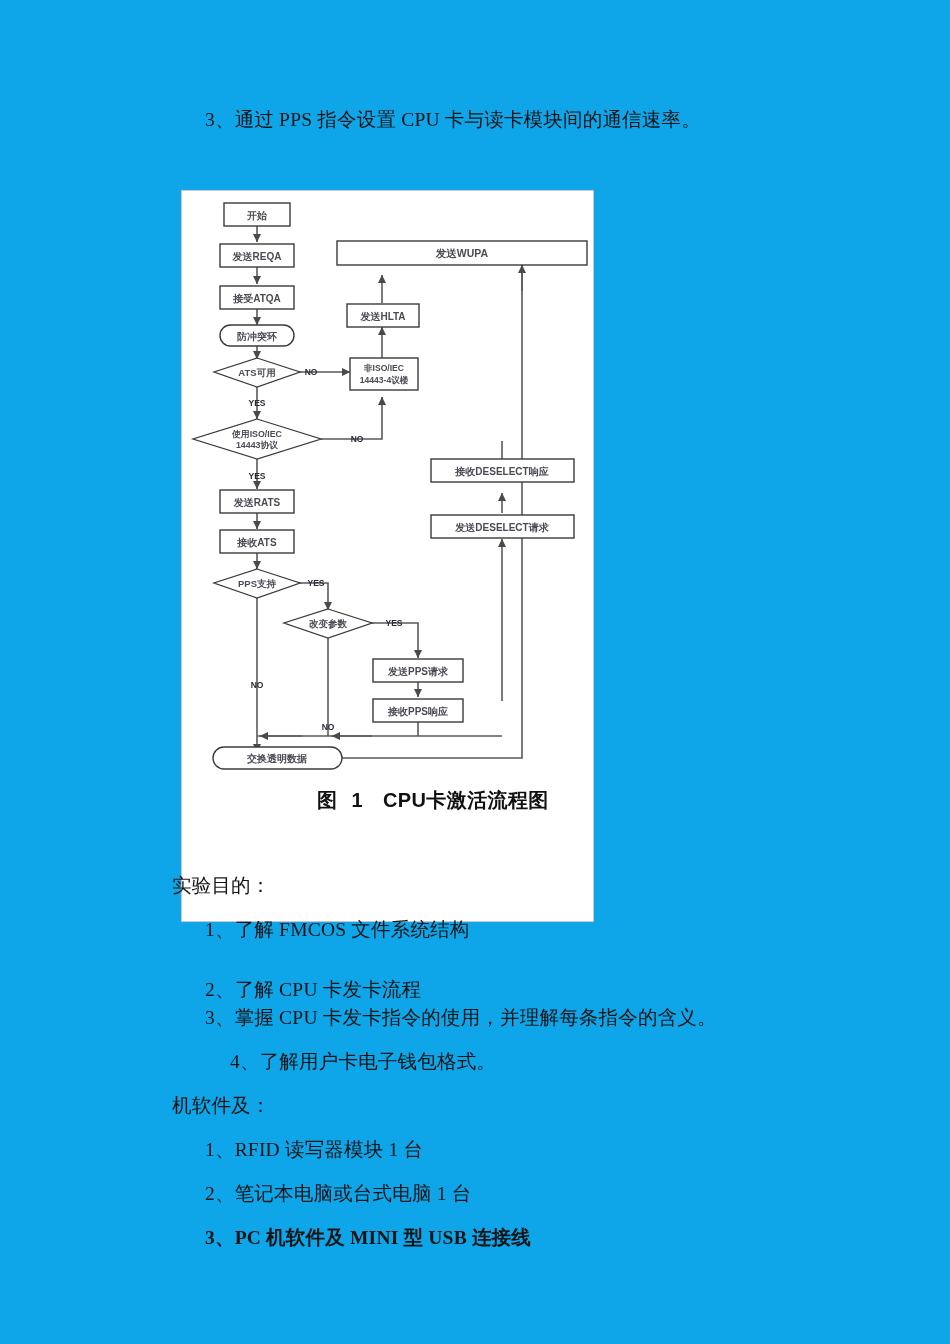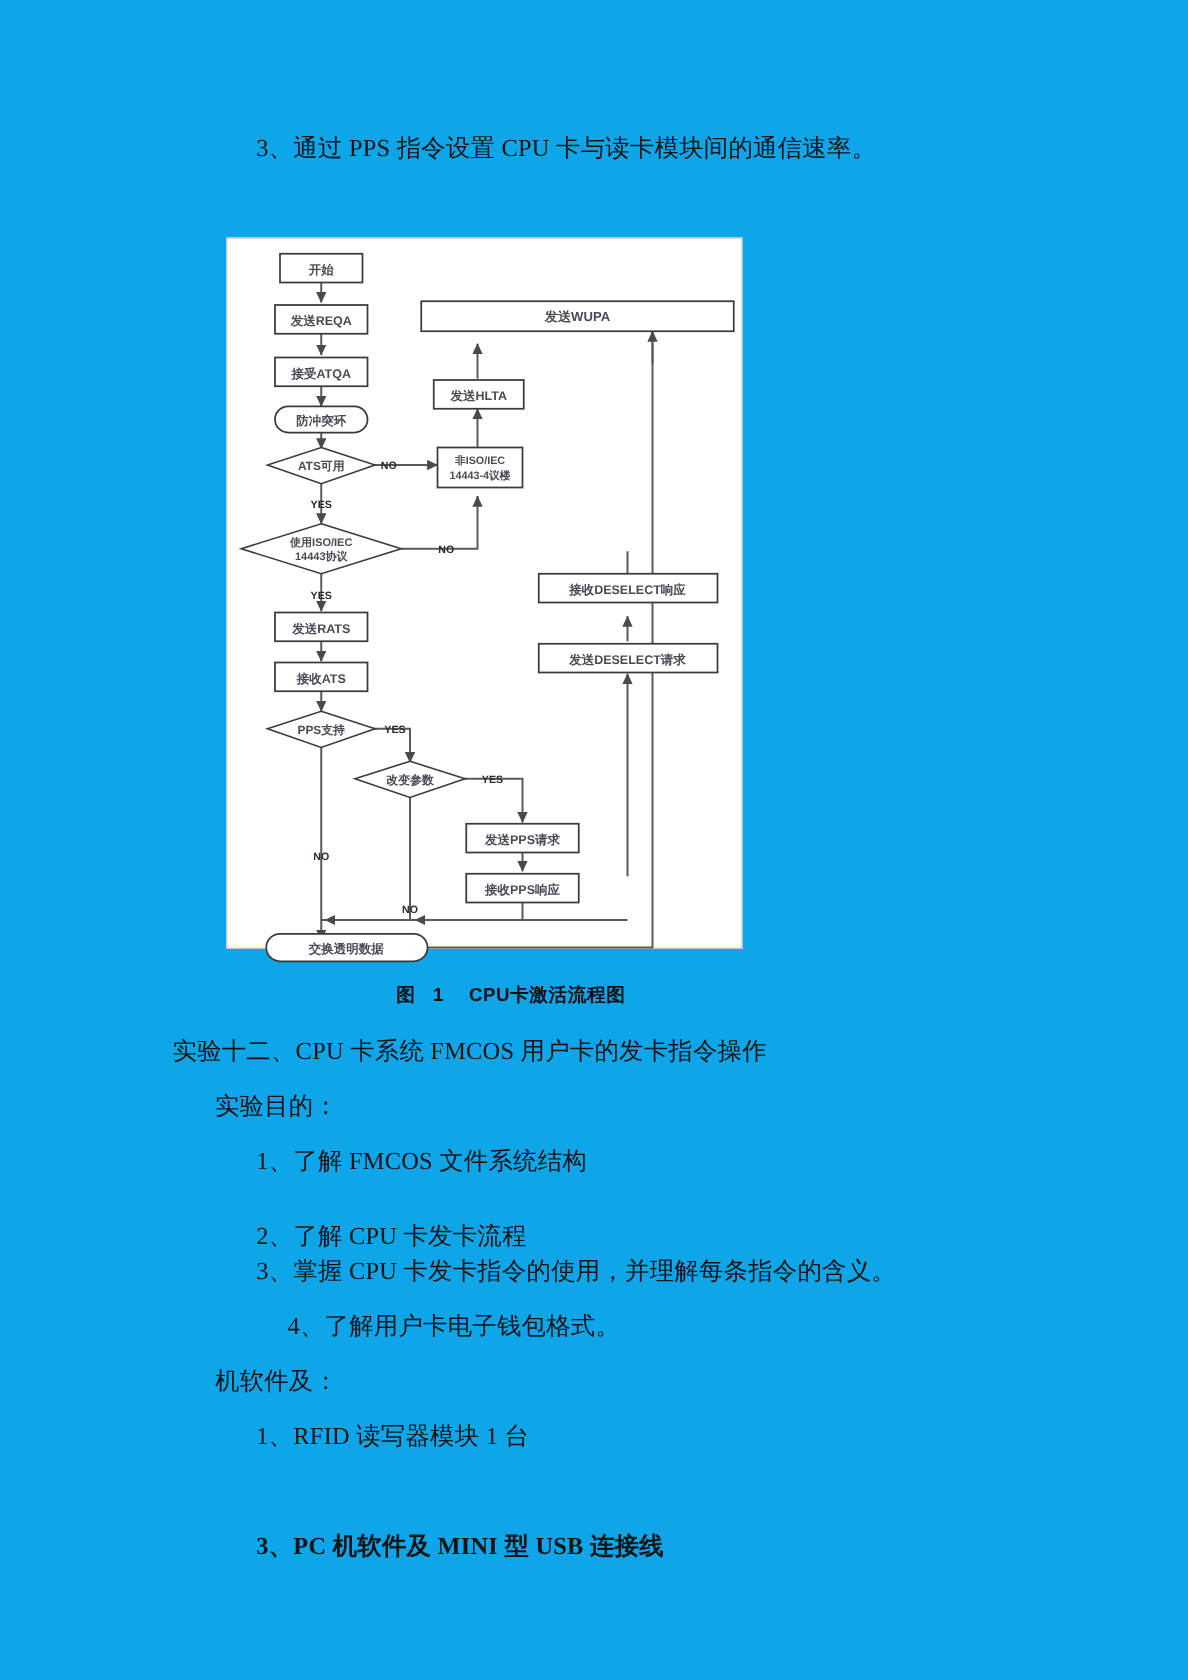--- a/index.html
+++ b/index.html
@@ -34,39 +34,39 @@
   .para.lvl1 { left: 138px; }
   .para.lvl2 { left: 172px; }
   .para.lvl3 { left: 205px; }
 
   
   .figure-frame {
     position: absolute;
     left: 181px;
     top: 190px;
     width: 413px;
-    height: 569px;
+    height: 732px;
     border: 1px solid #c9c9c9;
     background: #ffffff;
     box-sizing: border-box;
   }
 
   .flow {
     position: absolute;
     left: 0; top: 0;
     width: 413px;
     height: 585px;
   }
 
   .caption {
     position: absolute;
     left: 302px;
     top: 787px;
     font-family: "Liberation Sans", "DejaVu Sans", sans-serif;
-    font-size: 15px;
+    font-size: 20px;
     font-weight: bold;
     letter-spacing: 0.4px;
     color: #111111;
     white-space: nowrap;
     padding-left: 15px;
   }
   .caption .gap { display: inline-block; width: 14px; }
   .caption .gap2 { display: inline-block; width: 20px; }
 
   
@@ -257,32 +257,32 @@
       <text class="fc-label" x="75" y="497" text-anchor="middle">NO</text>
       <text class="fc-label" x="212" y="435" text-anchor="middle">YES</text>
       <text class="fc-label" x="146" y="539" text-anchor="middle">NO</text>
     </svg>
   </div>
 
   <div class="caption">
     <span>图</span><span class="gap"></span><span>1</span><span class="gap2"></span><span>CPU卡激活流程图</span>
   </div>
 
-  <div class="para lvl1" style="top:832px;">实验十二、CPU 卡系统 FMCOS 用户卡的发卡指令操作</div>
 
   <div class="para lvl2" style="top:876px;text-align:right;">实验目的：</div>
 
   <div class="para lvl3" style="top:920px;">1、了解 FMCOS 文件系统结构</div>
 
   <div class="para lvl3" style="top:980px;">2、了解 CPU 卡发卡流程</div>
 
   <div class="para lvl3" style="top:1008px;text-align:right;">3、掌握 CPU 卡发卡指令的使用，并理解每条指令的含义。</div>
 
   <div class="para lvl3" style="top:1052px;margin-left:25px;">4、了解用户卡电子钱包格式。</div>
 
   <div class="para lvl2" style="top:1096px;">机软件及：</div>
 
   <div class="para lvl3" style="top:1140px;">1、RFID 读写器模块 1 台</div>
 
+  <div class="para lvl3" style="top:1184px;">2、笔记本电脑或台式电脑 1 台</div>
 
   <div class="para lvl3" style="top:1228px;font-weight:bold;">3、PC 机软件及 MINI 型 USB 连接线</div>
 
 </div>
 
 </body></html>

